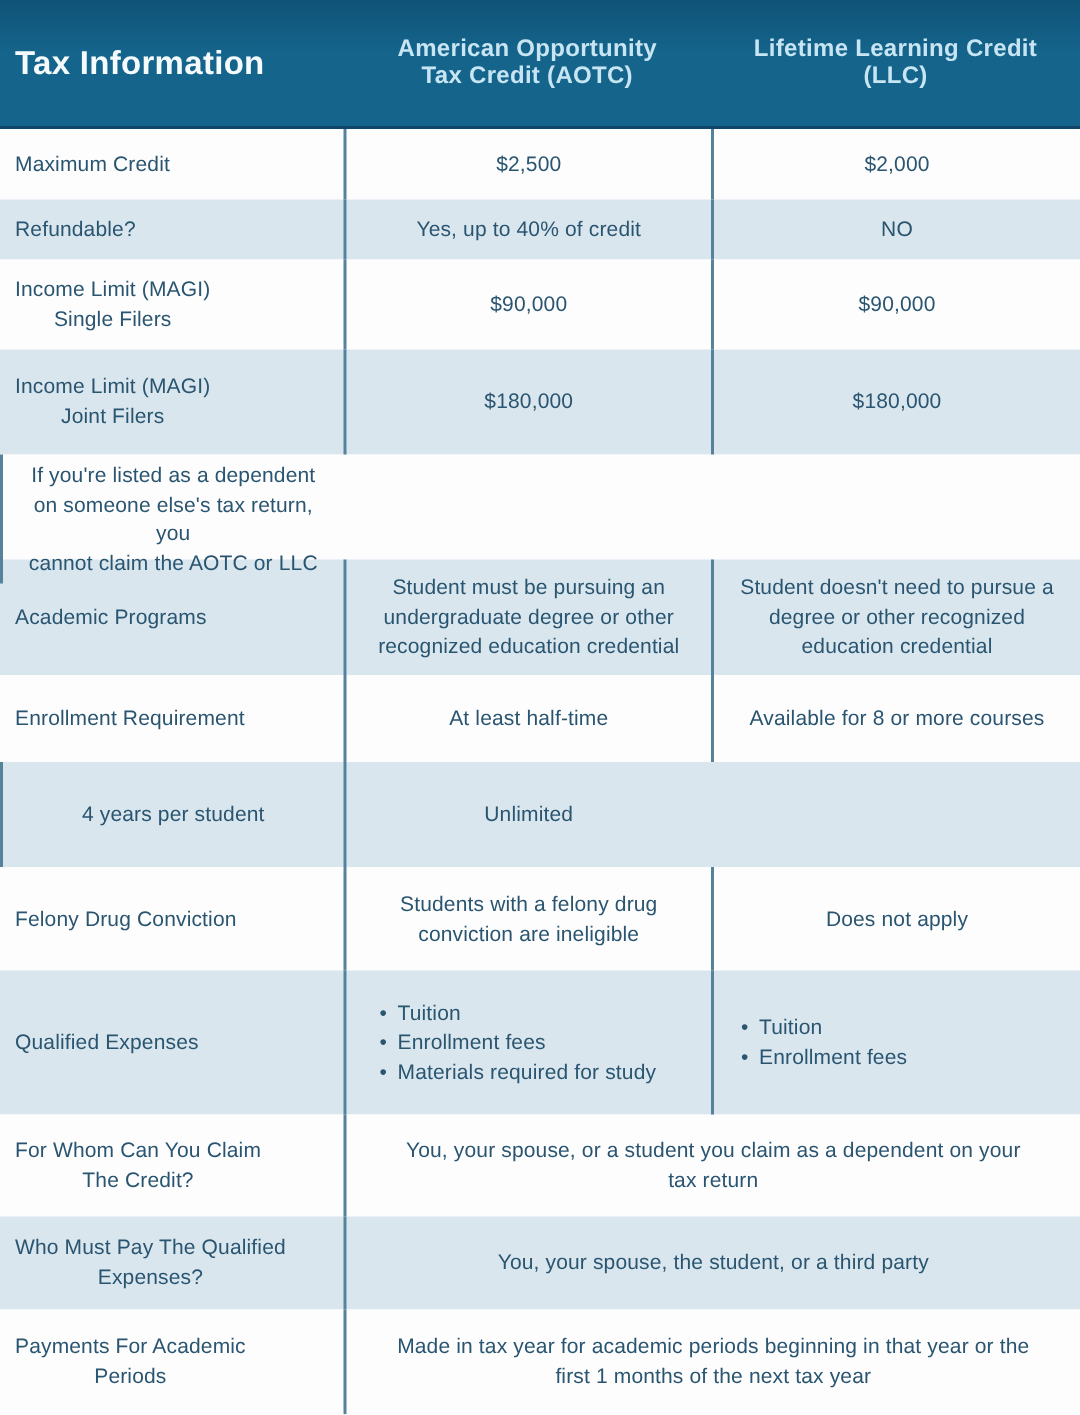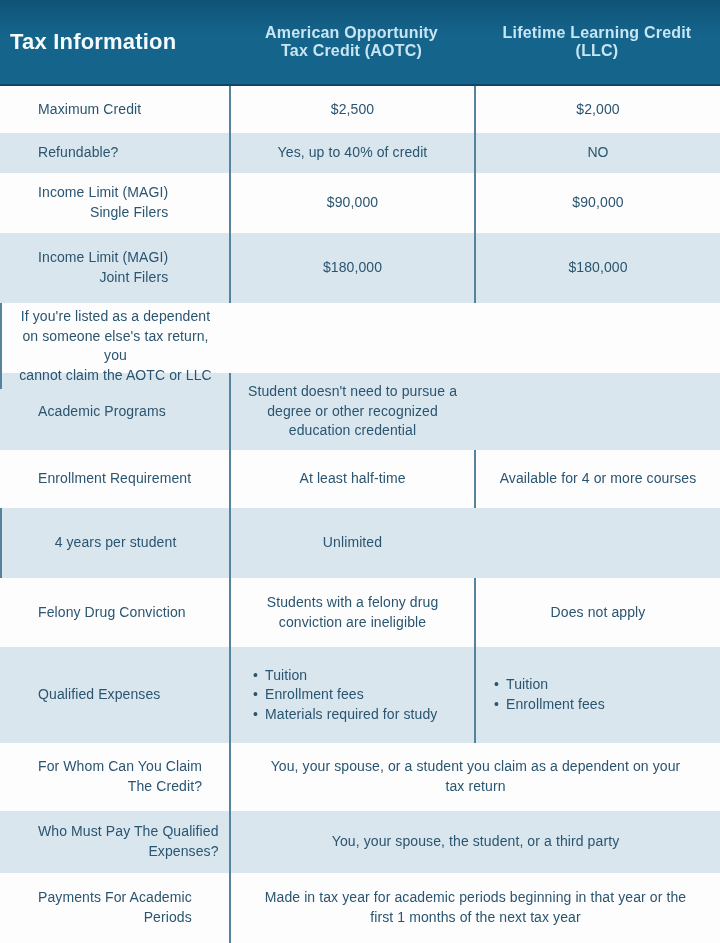--- a/index.html
+++ b/index.html
@@ -33,23 +33,22 @@
   .h8{height:69px}.h9{height:96px}.h10{height:68px}.h11{height:62px}
   .h12{height:70px}
   .row.blue{background:var(--row-blue);}
   .row.white{background:var(--row-white);}
   .cell{
     display:flex;align-items:center;
     font-size:14px;line-height:1.4;letter-spacing:.1px;
     white-space:pre-line;
   }
   .cell.label{
-    justify-content:flex-start;text-align:right;
+    justify-content:flex-start;text-align:center;
     padding:4px 8px 4px 10px;
-    margin-left:28px;
   }
   .cell.value{
     justify-content:center;text-align:center;
     padding:4px 10px;
     border-left:2px solid var(--divider);
   }
   .cell.list{
     flex-direction:column;justify-content:center;align-items:flex-start;
     text-align:left;
   }
@@ -109,29 +108,32 @@
     <div class="cell value">$180,000</div>
   </div>
 
   <div class="row span white h4">
     <div class="cell value">If you're listed as a dependent on someone else's tax return, you
 cannot claim the AOTC or LLC</div>
   </div>
 
   <div class="row blue h5">
     <div class="cell label">Academic Programs</div>
+    <div class="cell value">Student must be pursuing an
+undergraduate degree or other
+recognized education credential</div>
     <div class="cell value">Student doesn't need to pursue a
 degree or other recognized
 education credential</div>
   </div>
 
   <div class="row white h6">
     <div class="cell label">Enrollment Requirement</div>
     <div class="cell value">At least half-time</div>
-    <div class="cell value">Available for 4 or more courses</div>
+    <div class="cell value">Available for 8 or more courses</div>
   </div>
 
   <div class="row blue h7">
     <div class="cell value">4 years per student</div>
     <div class="cell value">Unlimited</div>
   </div>
 
   <div class="row white h8">
     <div class="cell label">Felony Drug Conviction</div>
     <div class="cell value">Students with a felony drug

